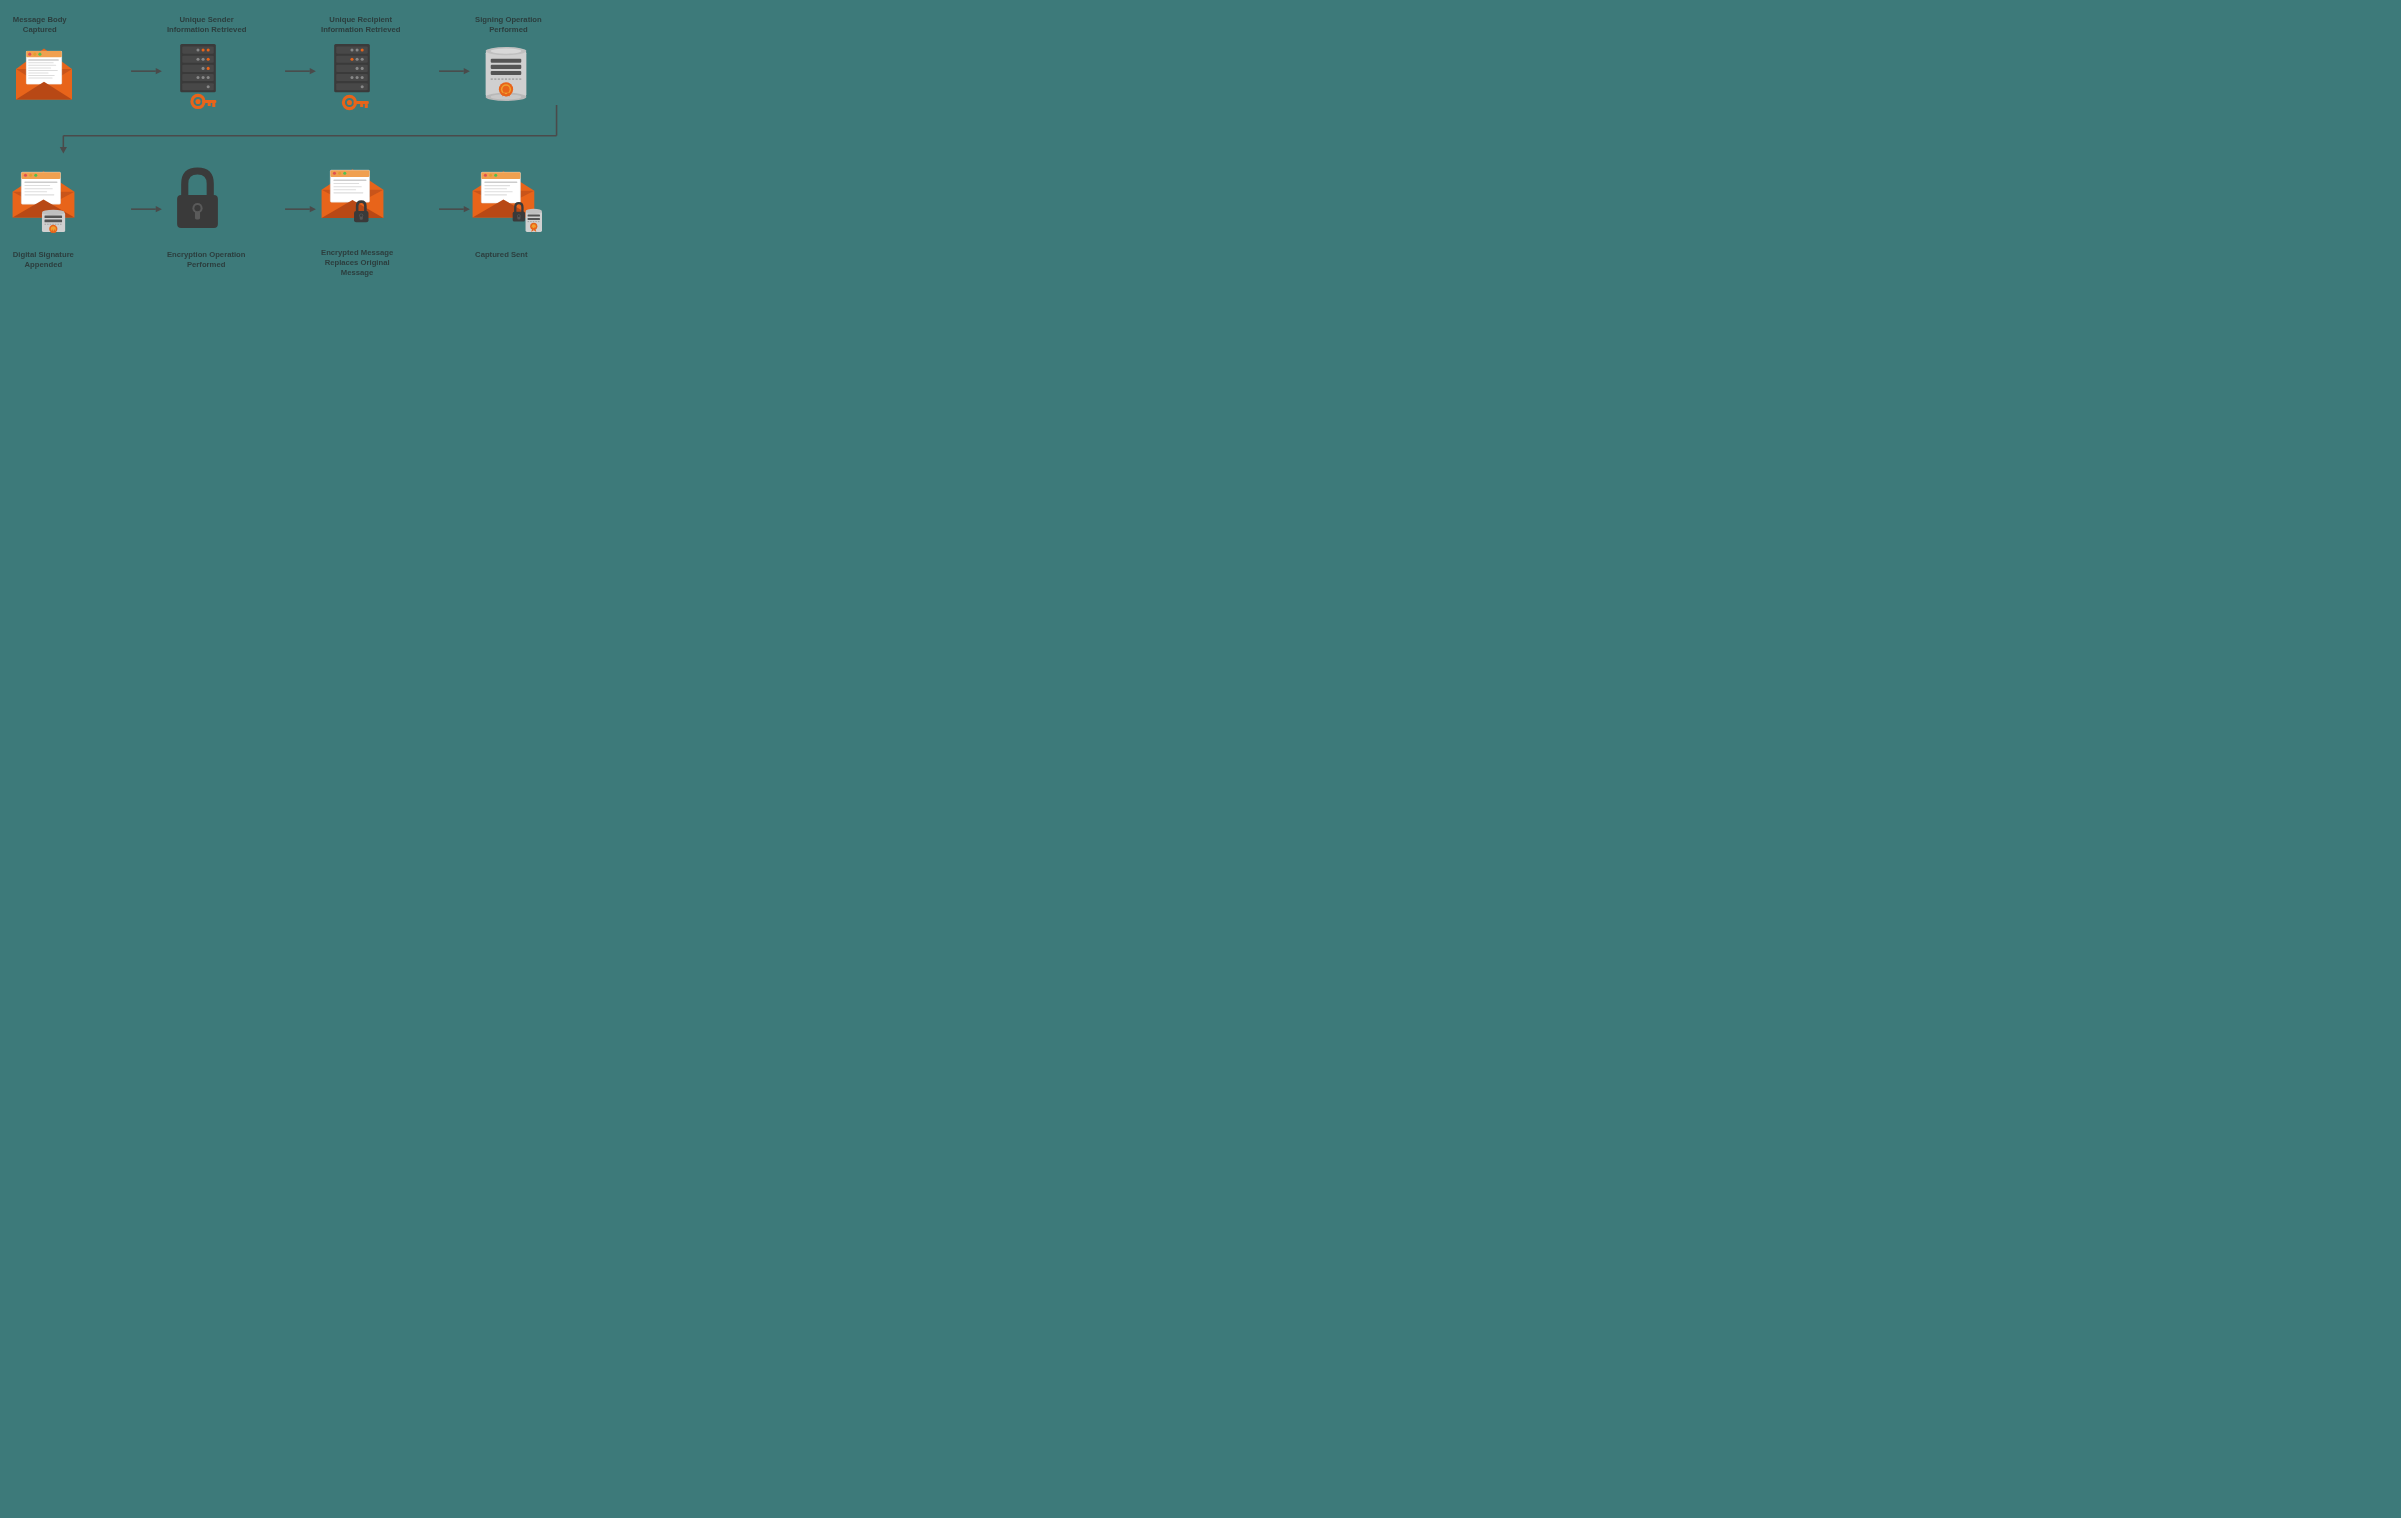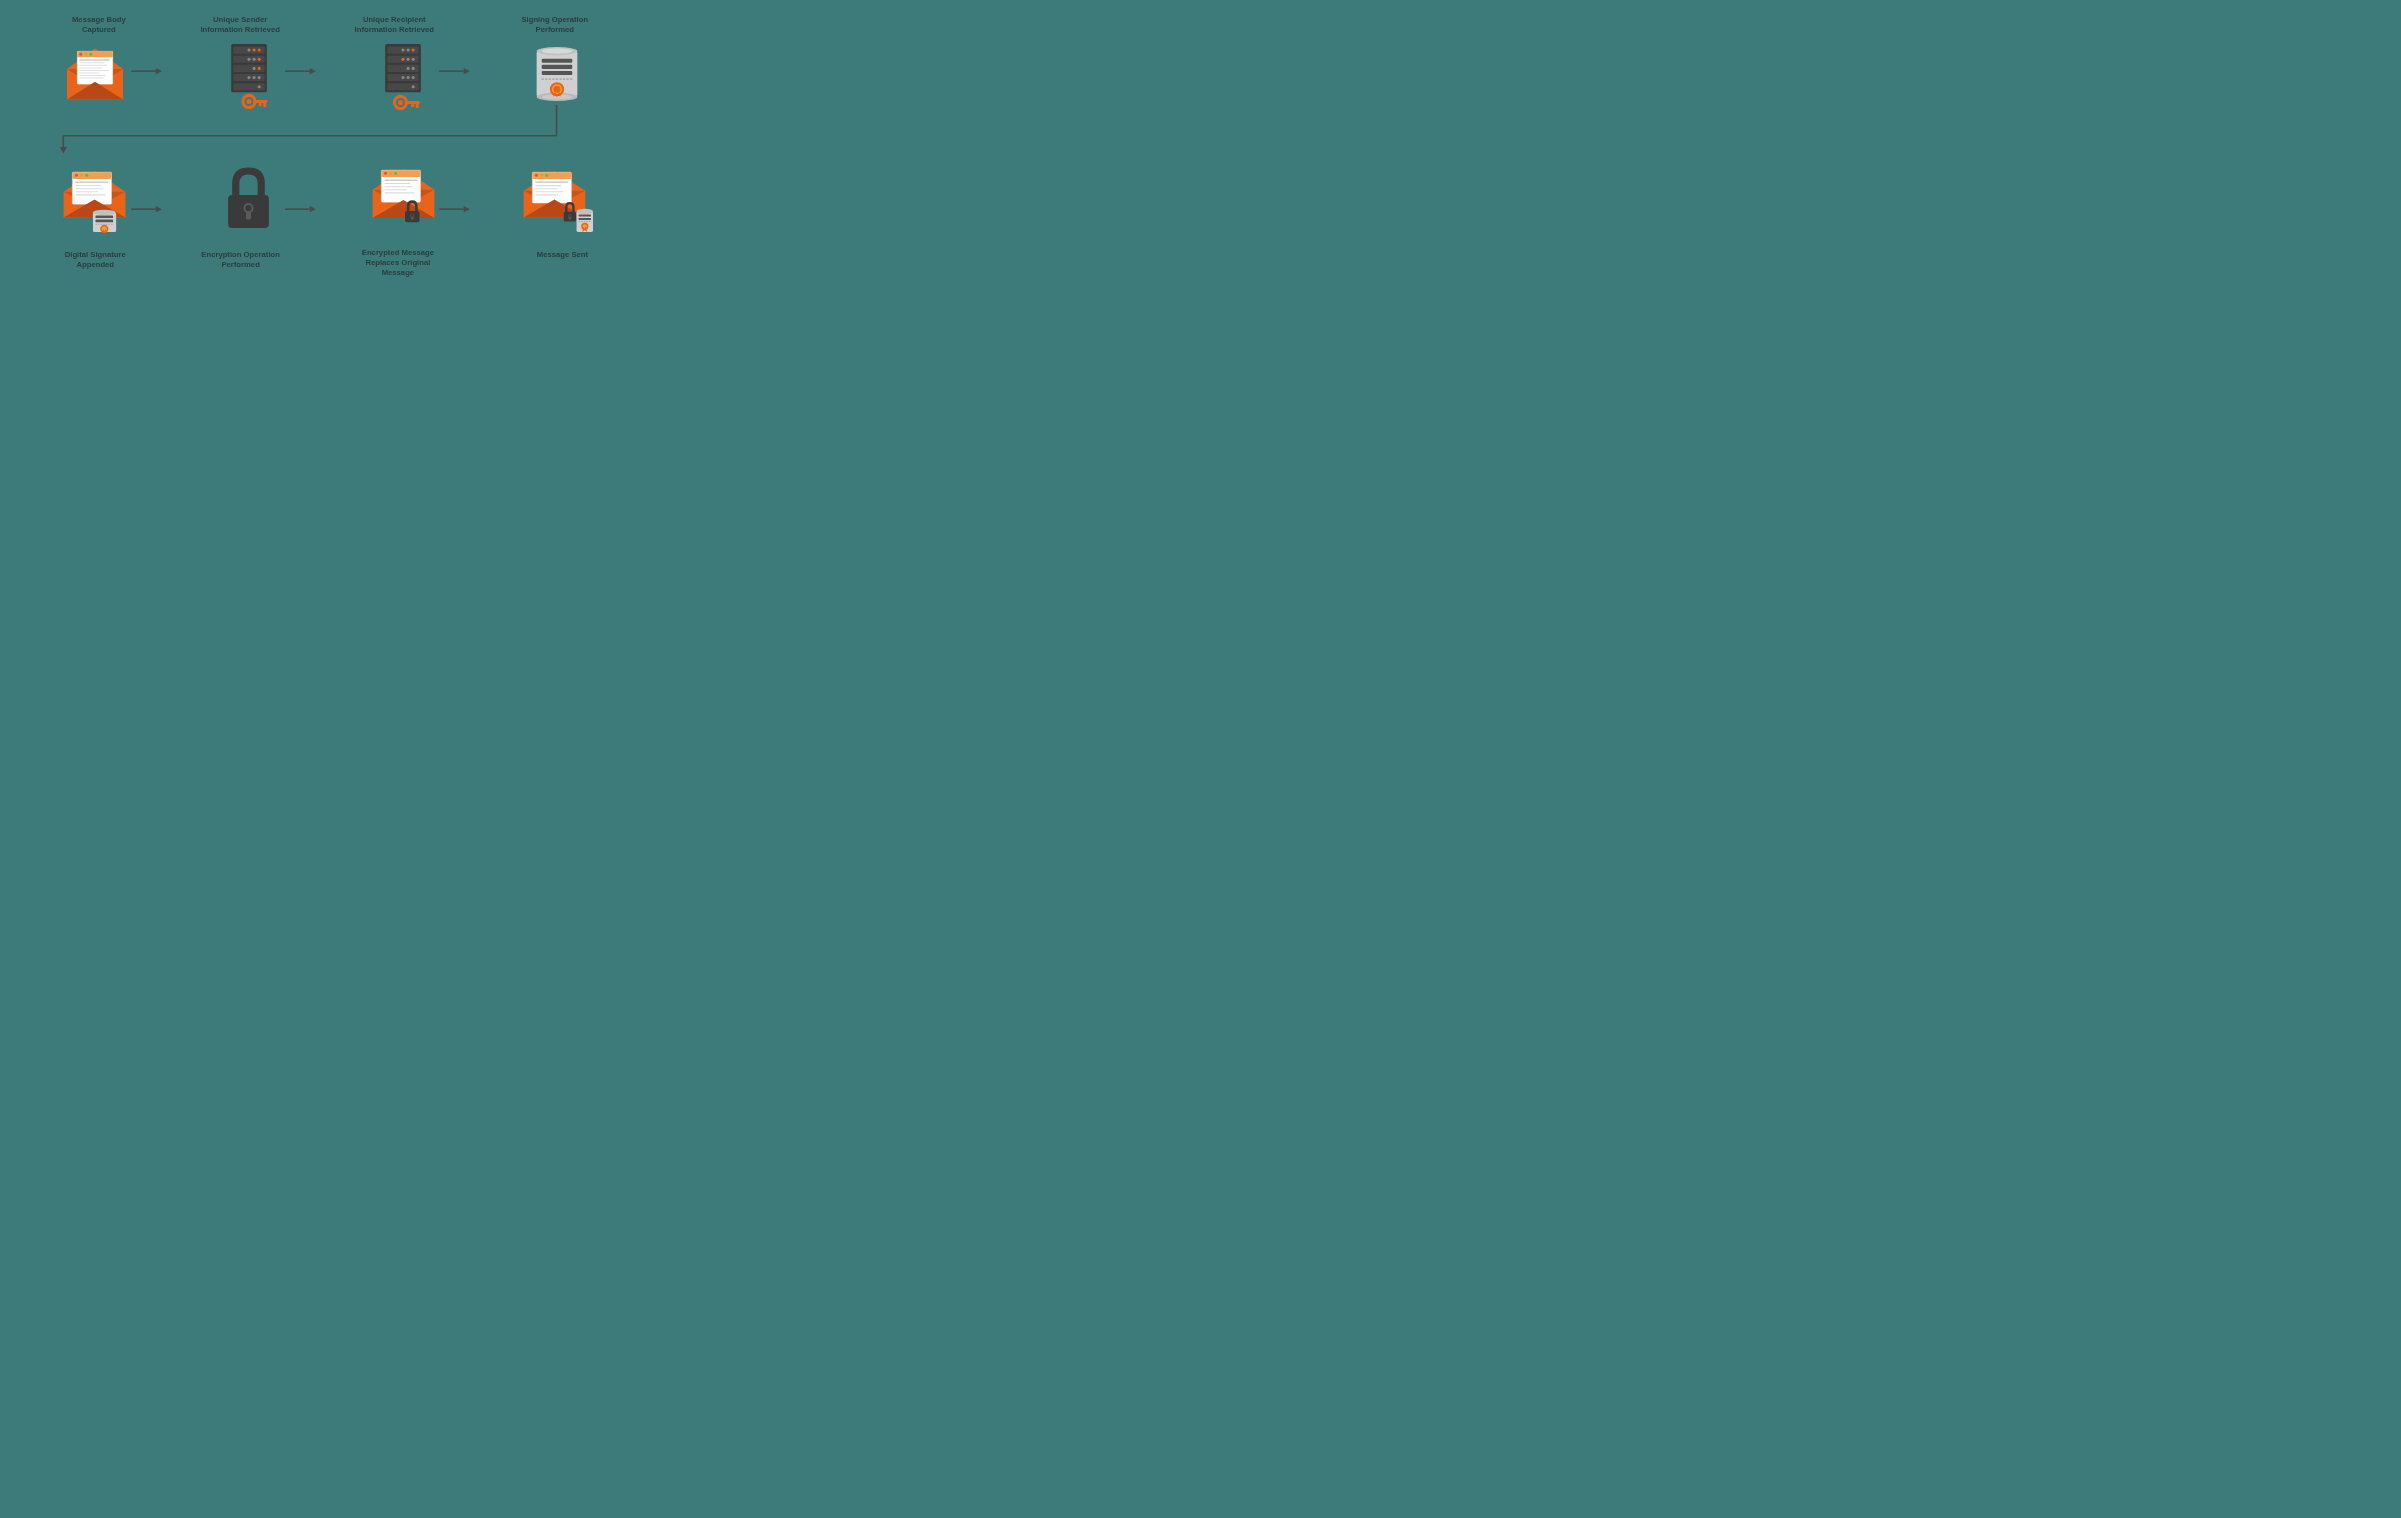--- a/index.html
+++ b/index.html
@@ -25,21 +25,21 @@
     .row-top {
       margin-top: 5.1px;
     }
     .row-bottom {
       margin-top: 15.4px;
     }
     
     .step {
       display: flex;
       flex-direction: column;
-      align-items: flex-end;
+      align-items: flex-start;
       width: 113px;
     }
     .step-label {
       text-align: center;
       color: #2c3e3e;
       font-size: 7.7px;
       font-weight: 600;
       line-height: 1.3;
       margin-bottom: 5.1px;
       min-height: 22.6px;
@@ -389,19 +389,19 @@
           <rect x="108" y="88" width="32" height="40" rx="3" fill="#d0d0d0"></rect>
           <ellipse cx="124" cy="88" rx="16" ry="5" fill="#c0c0c0"></ellipse>
           <rect x="112" y="94" width="24" height="4" rx="1" fill="#555"></rect>
           <rect x="112" y="101" width="24" height="4" rx="1" fill="#555"></rect>
           <line x1="112" y1="108" x2="136" y2="108" stroke="#777" stroke-width="1" stroke-dasharray="3,2"></line>
           <circle cx="124" cy="117" r="7" fill="#e8641a"></circle>
           <circle cx="124" cy="117" r="4" fill="#f0a030"></circle>
           <polygon points="119,128 122,118 124,125 126,118 129,128 124,125" fill="#e8641a"></polygon>
         </svg>
       </div>
-      <div class="step-label-bottom">Message Sent</div>
+      <div class="step-label-bottom">Captured Sent</div>
     </div>
 
   </div>
 
 </div>
 
 
 </body></html>

